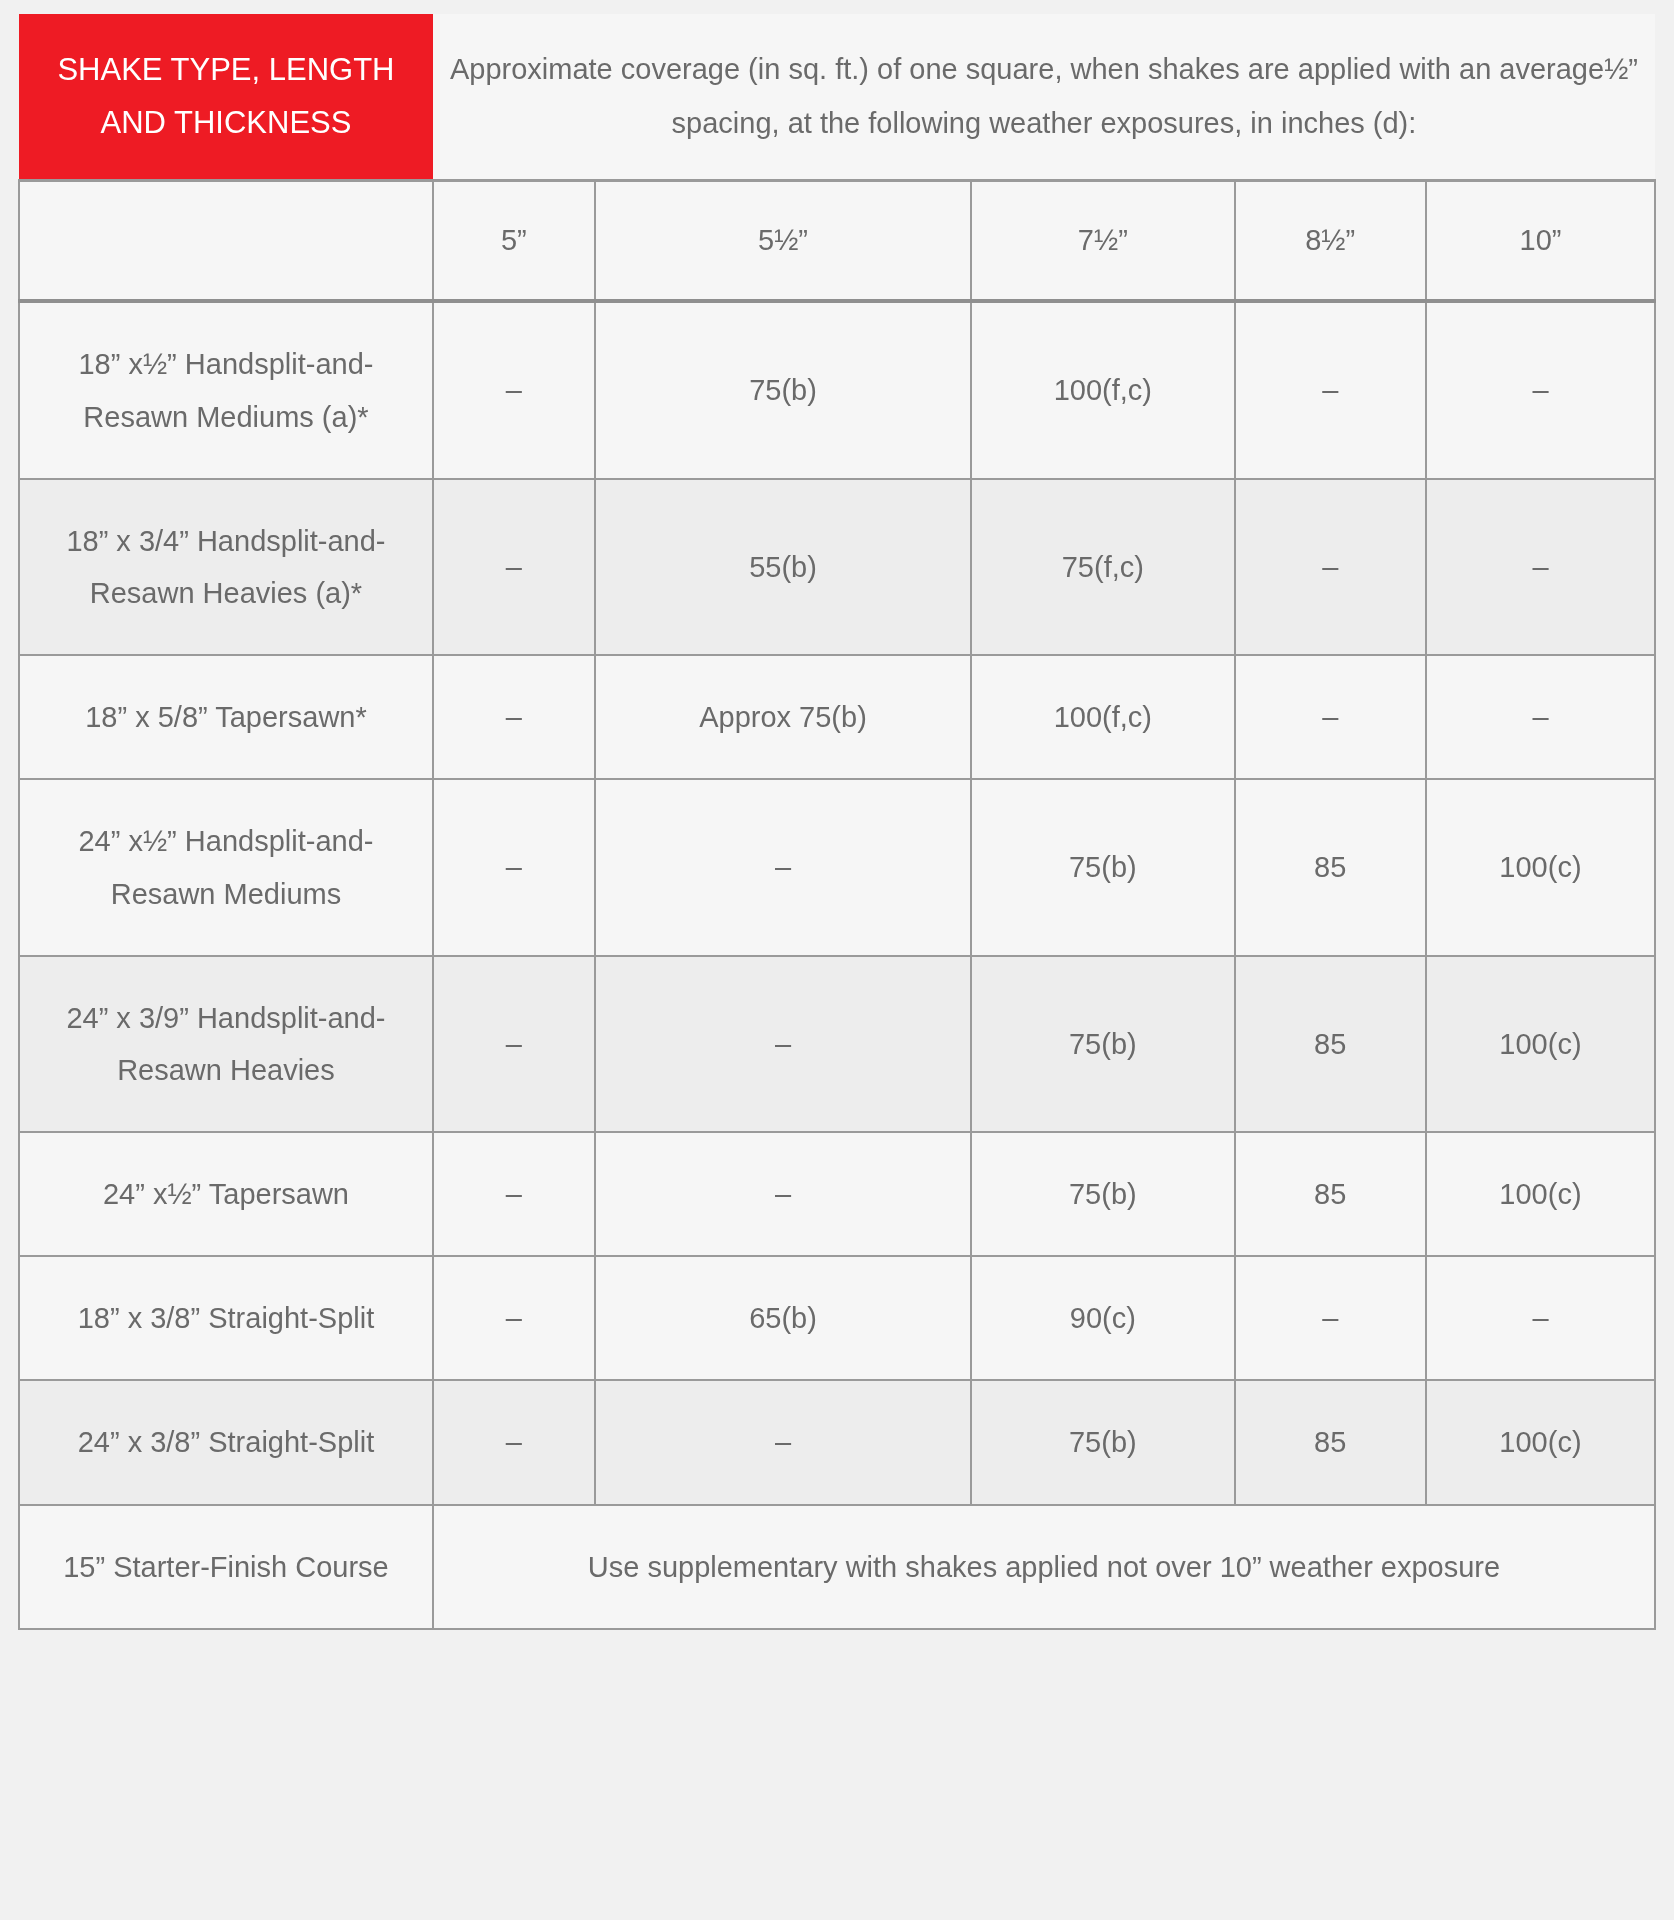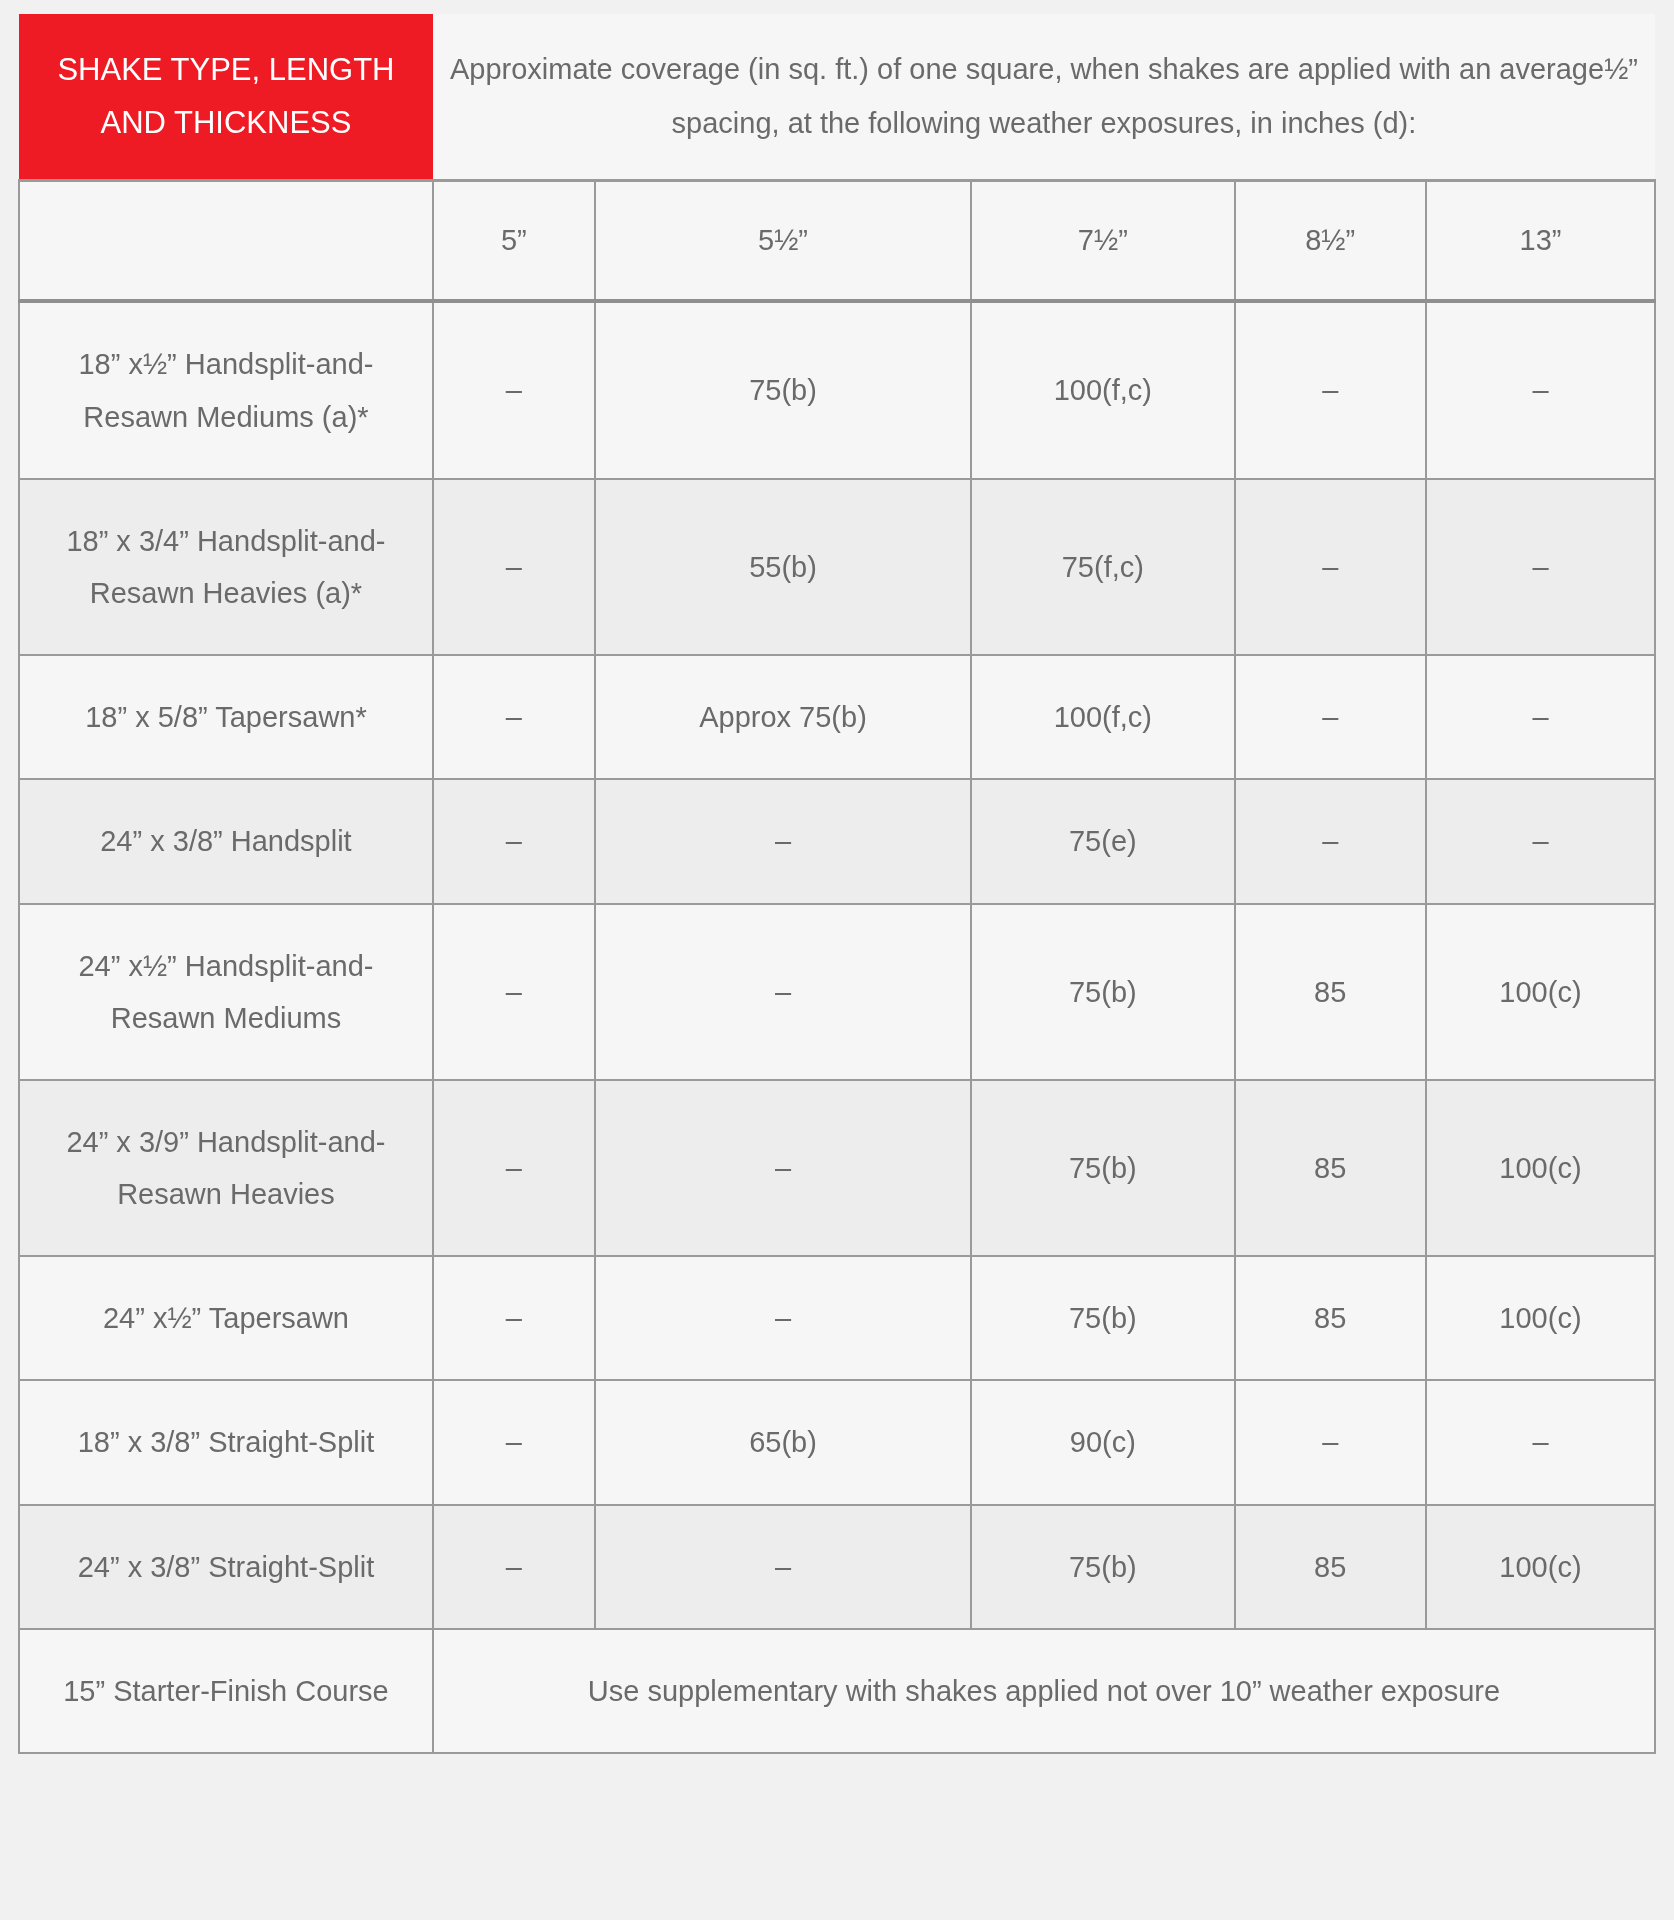--- a/index.html
+++ b/index.html
@@ -90,21 +90,21 @@
       <tr>
         <td class="corner-cell">SHAKE TYPE, LENGTH AND THICKNESS</td>
         <td class="coverage-cell" colspan="5">Approximate coverage (in sq. ft.) of one square, when shakes are applied with an average½” spacing, at the following weather exposures, in inches (d):</td>
       </tr>
       <tr class="exposure-row">
         <th></th>
         <th>5”</th>
         <th>5½”</th>
         <th>7½”</th>
         <th>8½”</th>
-        <th>13”</th>
+        <th>10”</th>
       </tr>
     </thead>
     <tbody>
         <tr class="light">
           <td>18” x½” Handsplit-and-Resawn Mediums (a)*</td>
           <td>–</td>
           <td>75(b)</td>
           <td>100(f,c)</td>
           <td>–</td>
           <td>–</td>
@@ -115,28 +115,20 @@
           <td>55(b)</td>
           <td>75(f,c)</td>
           <td>–</td>
           <td>–</td>
         </tr>
         <tr class="light">
           <td>18” x 5/8” Tapersawn*</td>
           <td>–</td>
           <td>Approx 75(b)</td>
           <td>100(f,c)</td>
-          <td>–</td>
-          <td>–</td>
-        </tr>
-        <tr class="dark">
-          <td>24” x 3/8” Handsplit</td>
-          <td>–</td>
-          <td>–</td>
-          <td>75(e)</td>
           <td>–</td>
           <td>–</td>
         </tr>
         <tr class="light">
           <td>24” x½” Handsplit-and-Resawn Mediums</td>
           <td>–</td>
           <td>–</td>
           <td>75(b)</td>
           <td>85</td>
           <td>100(c)</td>

